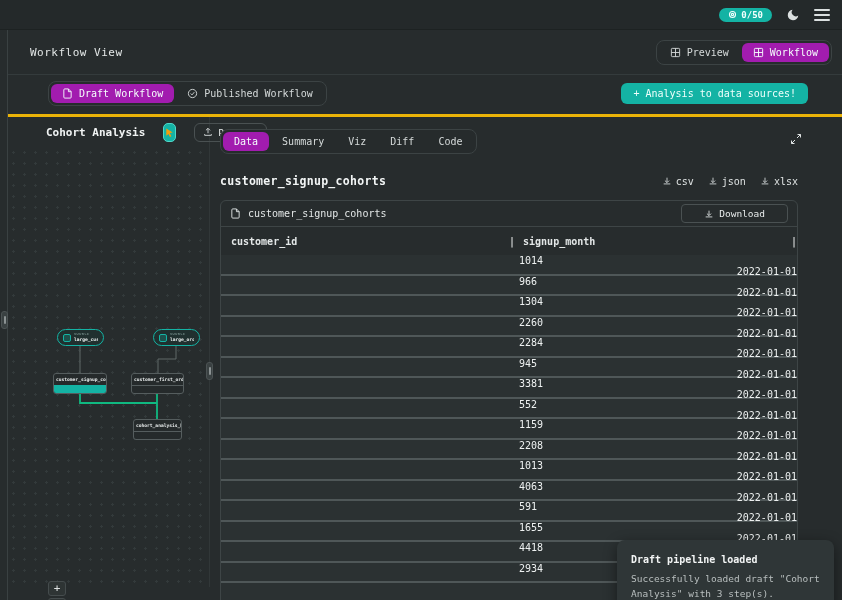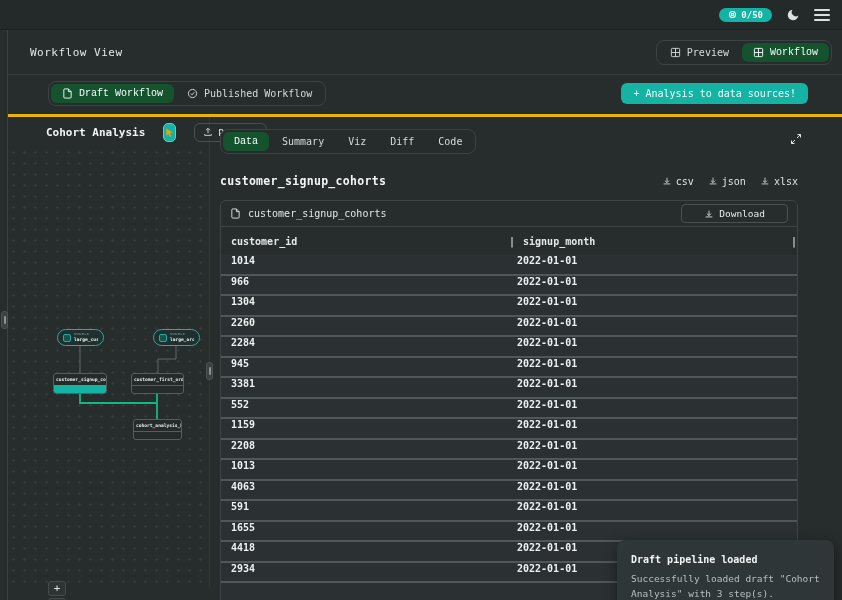--- a/index.html
+++ b/index.html
@@ -24,21 +24,21 @@
   .grip i { width:2px; height:8px; background:#8b9293; border-radius:1px; }
   .grip-left { left:1px; top:281px; }
   .grip-mid { left:206px; top:332px; }
 
   .view-header { display:flex; align-items:center; justify-content:space-between;
     padding:10px 10px 9px 22px; border-bottom:1px solid #343b3c; margin:0 0 0 8px; }
   .view-title { font-size:11px; color:#e3e7e7; letter-spacing:.5px; }
   .seg { display:inline-flex; border:1px solid #3c4344; border-radius:8px; padding:2px; gap:2px; background:#262b2c; }
   .seg button { display:flex; align-items:center; gap:6px; border:none; background:transparent; color:#d5dada;
     font-family:inherit; font-size:10px; padding:4px 11px; border-radius:6px; cursor:pointer; }
-  .seg button.active { background:#14532d; color:#f5fffd;font-family:Liberation Mono, monospace; }
+  .seg button.active { background:#a21caf; color:#f5fffd; }
 
   .toolbar-row { display:flex; align-items:center; justify-content:space-between;
     padding:6px 34px 8px 40px; border-bottom:3px solid #eab308; margin-left:8px; }
   .connect-btn { display:flex; align-items:center; gap:6px; background:#14b3a4; color:#f0fffc;
     border:none; border-radius:6px; padding:5px 12px; font-family:inherit; font-size:10px; cursor:pointer; }
 
   .content { display:flex; margin-left:8px; height:470px; }
 
   
   .pipeline-panel { width:202px; position:relative; border-right:1px solid #313738; }
@@ -80,22 +80,22 @@
   .card { margin-top:12px; border:1px solid #3e4546; border-radius:6px; overflow:hidden; height:430px; }
   .card-head { height:26px; display:flex; align-items:center; gap:7px; padding:0 9px;
     border-bottom:1px solid #3e4546; }
   .card-title { font-size:10px; color:#e3e7e7; flex:1; }
   .dl-btn { display:flex; align-items:center; gap:5px; background:transparent; border:1px solid #4a5152;
     border-radius:4px; color:#e6eaea; font-family:inherit; font-size:9.5px; padding:3px 22px; cursor:pointer; }
   .thead { height:28px; display:flex; align-items:center; font-size:10px; font-weight:bold; color:#e3e7e7; }
   .thead .c1 { width:288px; padding-left:10px; }
   .thead .bar { color:#f4f6f6; font-weight:normal; }
   .thead .c2 { flex:1; padding-left:8px; }
-  .trow { height:20.5px; display:flex; align-items:flex-start; background:#2b3132;
-    border-bottom:2px solid #4f5758; font-size:10px; font-weight:bold; color:#eef1f1; }
+  .trow { height:20.5px; display:flex; align-items:flex-end; background:#2b3132;
+    border-bottom:2px solid #4f5758; font-size:10px; font-weight:normal; color:#eef1f1;flex-direction:column; }
   .trow .c1 { width:288px; padding-left:10px; }
   .trow .c2 { flex:1; padding-left:8px; }
 
   
   .toast { position:absolute; left:617px; top:540px; width:217px; min-height:70px; background:#2f3637;
     border-radius:8px; padding:14px 14px; box-shadow:0 4px 14px rgba(0,0,0,.45); z-index:20; }
   .toast-title { font-size:10px; font-weight:bold; color:#f2f4f4; }
   .toast-body { margin-top:7px; font-size:9.5px; line-height:1.55; color:#b9bfbf; }
 
   svg { display:block; }

